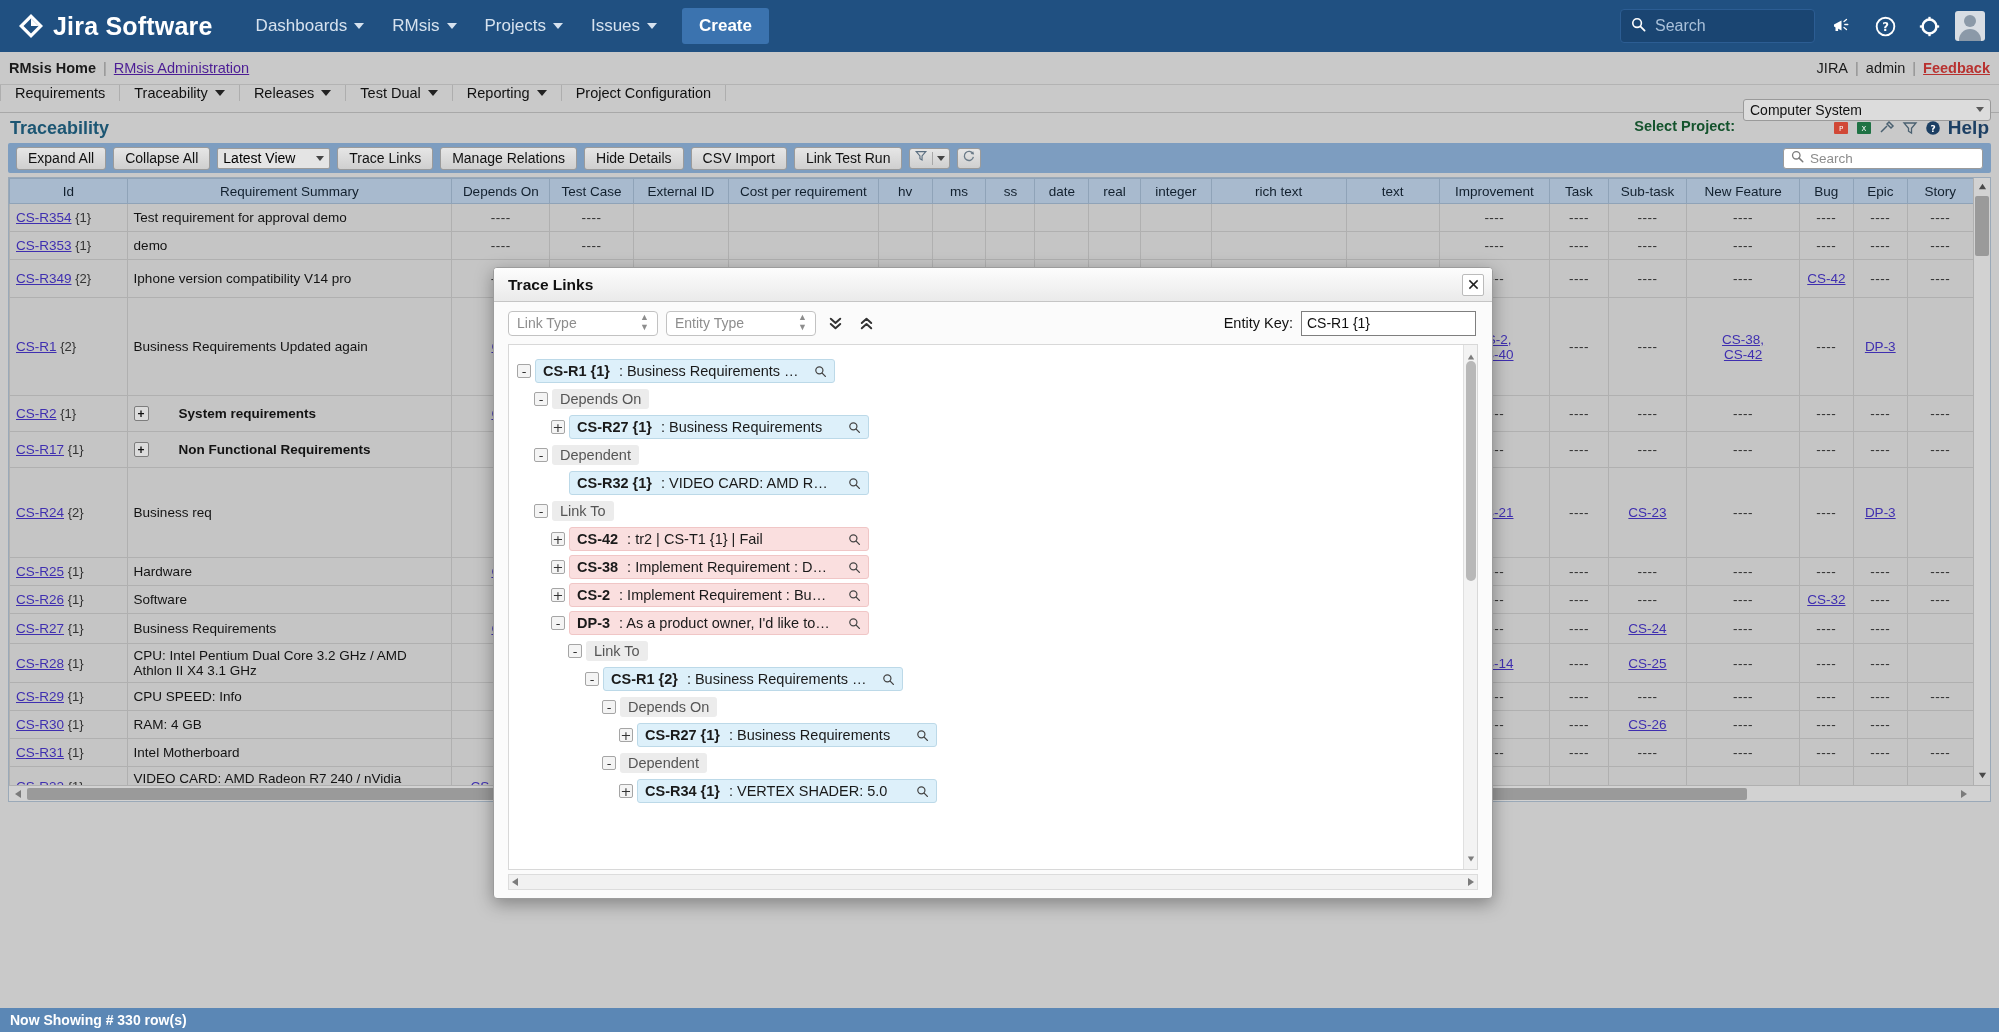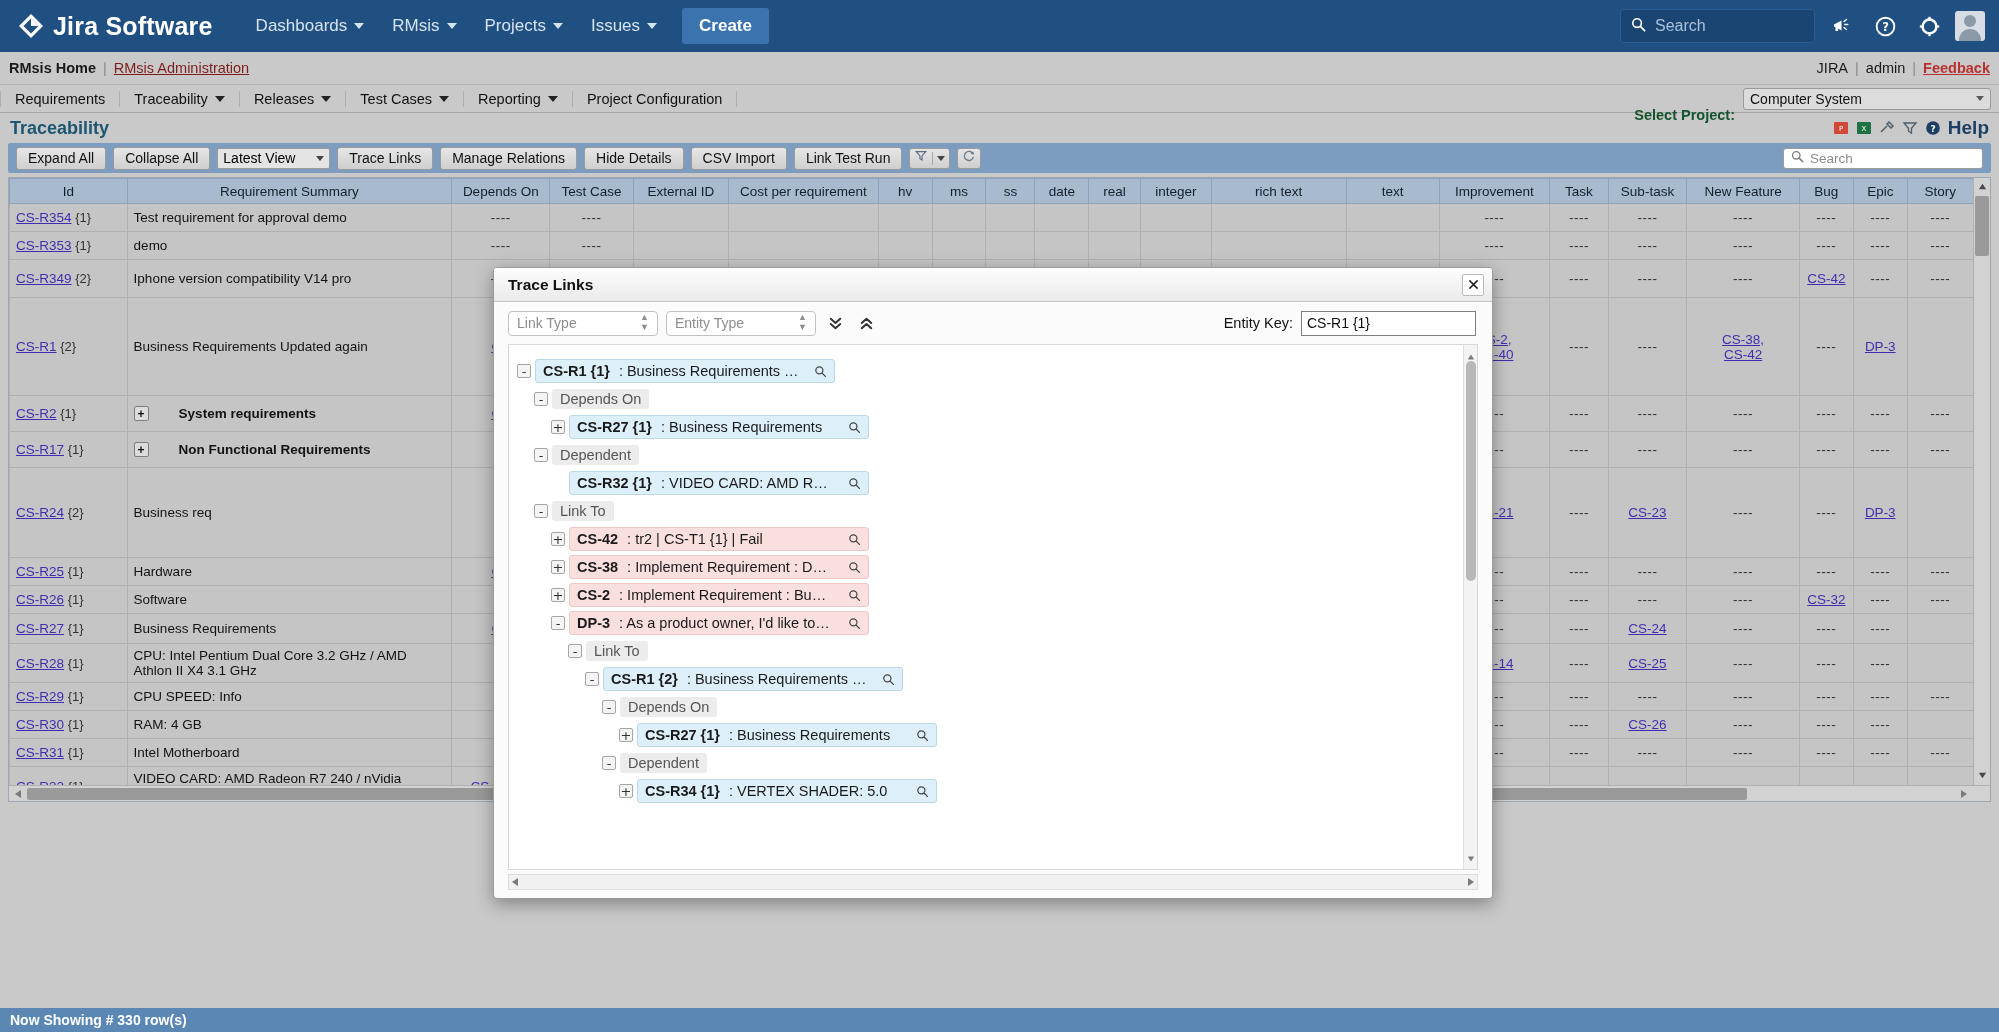--- a/index.html
+++ b/index.html
@@ -70,28 +70,28 @@
   }
 
   
   #rmsis-bar {
     height: 22px; background: #c9c9c9; border-bottom: 1px solid #b3b3b3;
     display: flex; align-items: center; padding: 16px 9px;
     font-size: 14.5px; color: #1a1a1a;
   }
   #rmsis-bar .sep { color: #8a8a8a; margin: 0 7px; }
   #rmsis-bar b { font-weight: 700; }
-  #rmsis-bar a { color: #7f1d1d; text-decoration: underline; cursor: pointer; }
+  #rmsis-bar a { color: #4c1d95; text-decoration: underline; cursor: pointer; }
   #rmsis-right { margin-left: auto; display: flex; align-items: center; }
   #rmsis-right .fb { color: #b8312f; font-weight: 700; text-decoration: underline; cursor: pointer; }
 
   
   #tab-bar {
     height: 28px; background: #c9c9c9;
-    display: flex; align-items: center; position: relative;
+    display: flex; align-items: flex-start; position: relative;
     border-bottom: 1px solid #a8a8a8;
   }
   .tab {
     padding: 0 14px; display: flex; align-items: center; gap: 7px;
     font-size: 14.5px; color: #111; border-right: 1px solid #aeaeae;
     cursor: pointer;
   }
   .tab:first-child { border-left: 1px solid #aeaeae; }
   .tab .caret-down { border-top-color: #222; }
   #project-select-wrap {
@@ -383,21 +383,21 @@
   </div>
   <div class="tab">
     <span>Traceability</span>
     <i class="caret-down"></i>
   </div>
   <div class="tab">
     <span>Releases</span>
     <i class="caret-down"></i>
   </div>
   <div class="tab">
-    <span>Test Cases</span>
+    <span>Test Dual</span>
     <i class="caret-down"></i>
   </div>
   <div class="tab">
     <span>Reporting</span>
     <i class="caret-down"></i>
   </div>
   <div class="tab">
     <span>Project Configuration</span>
   </div>
 

